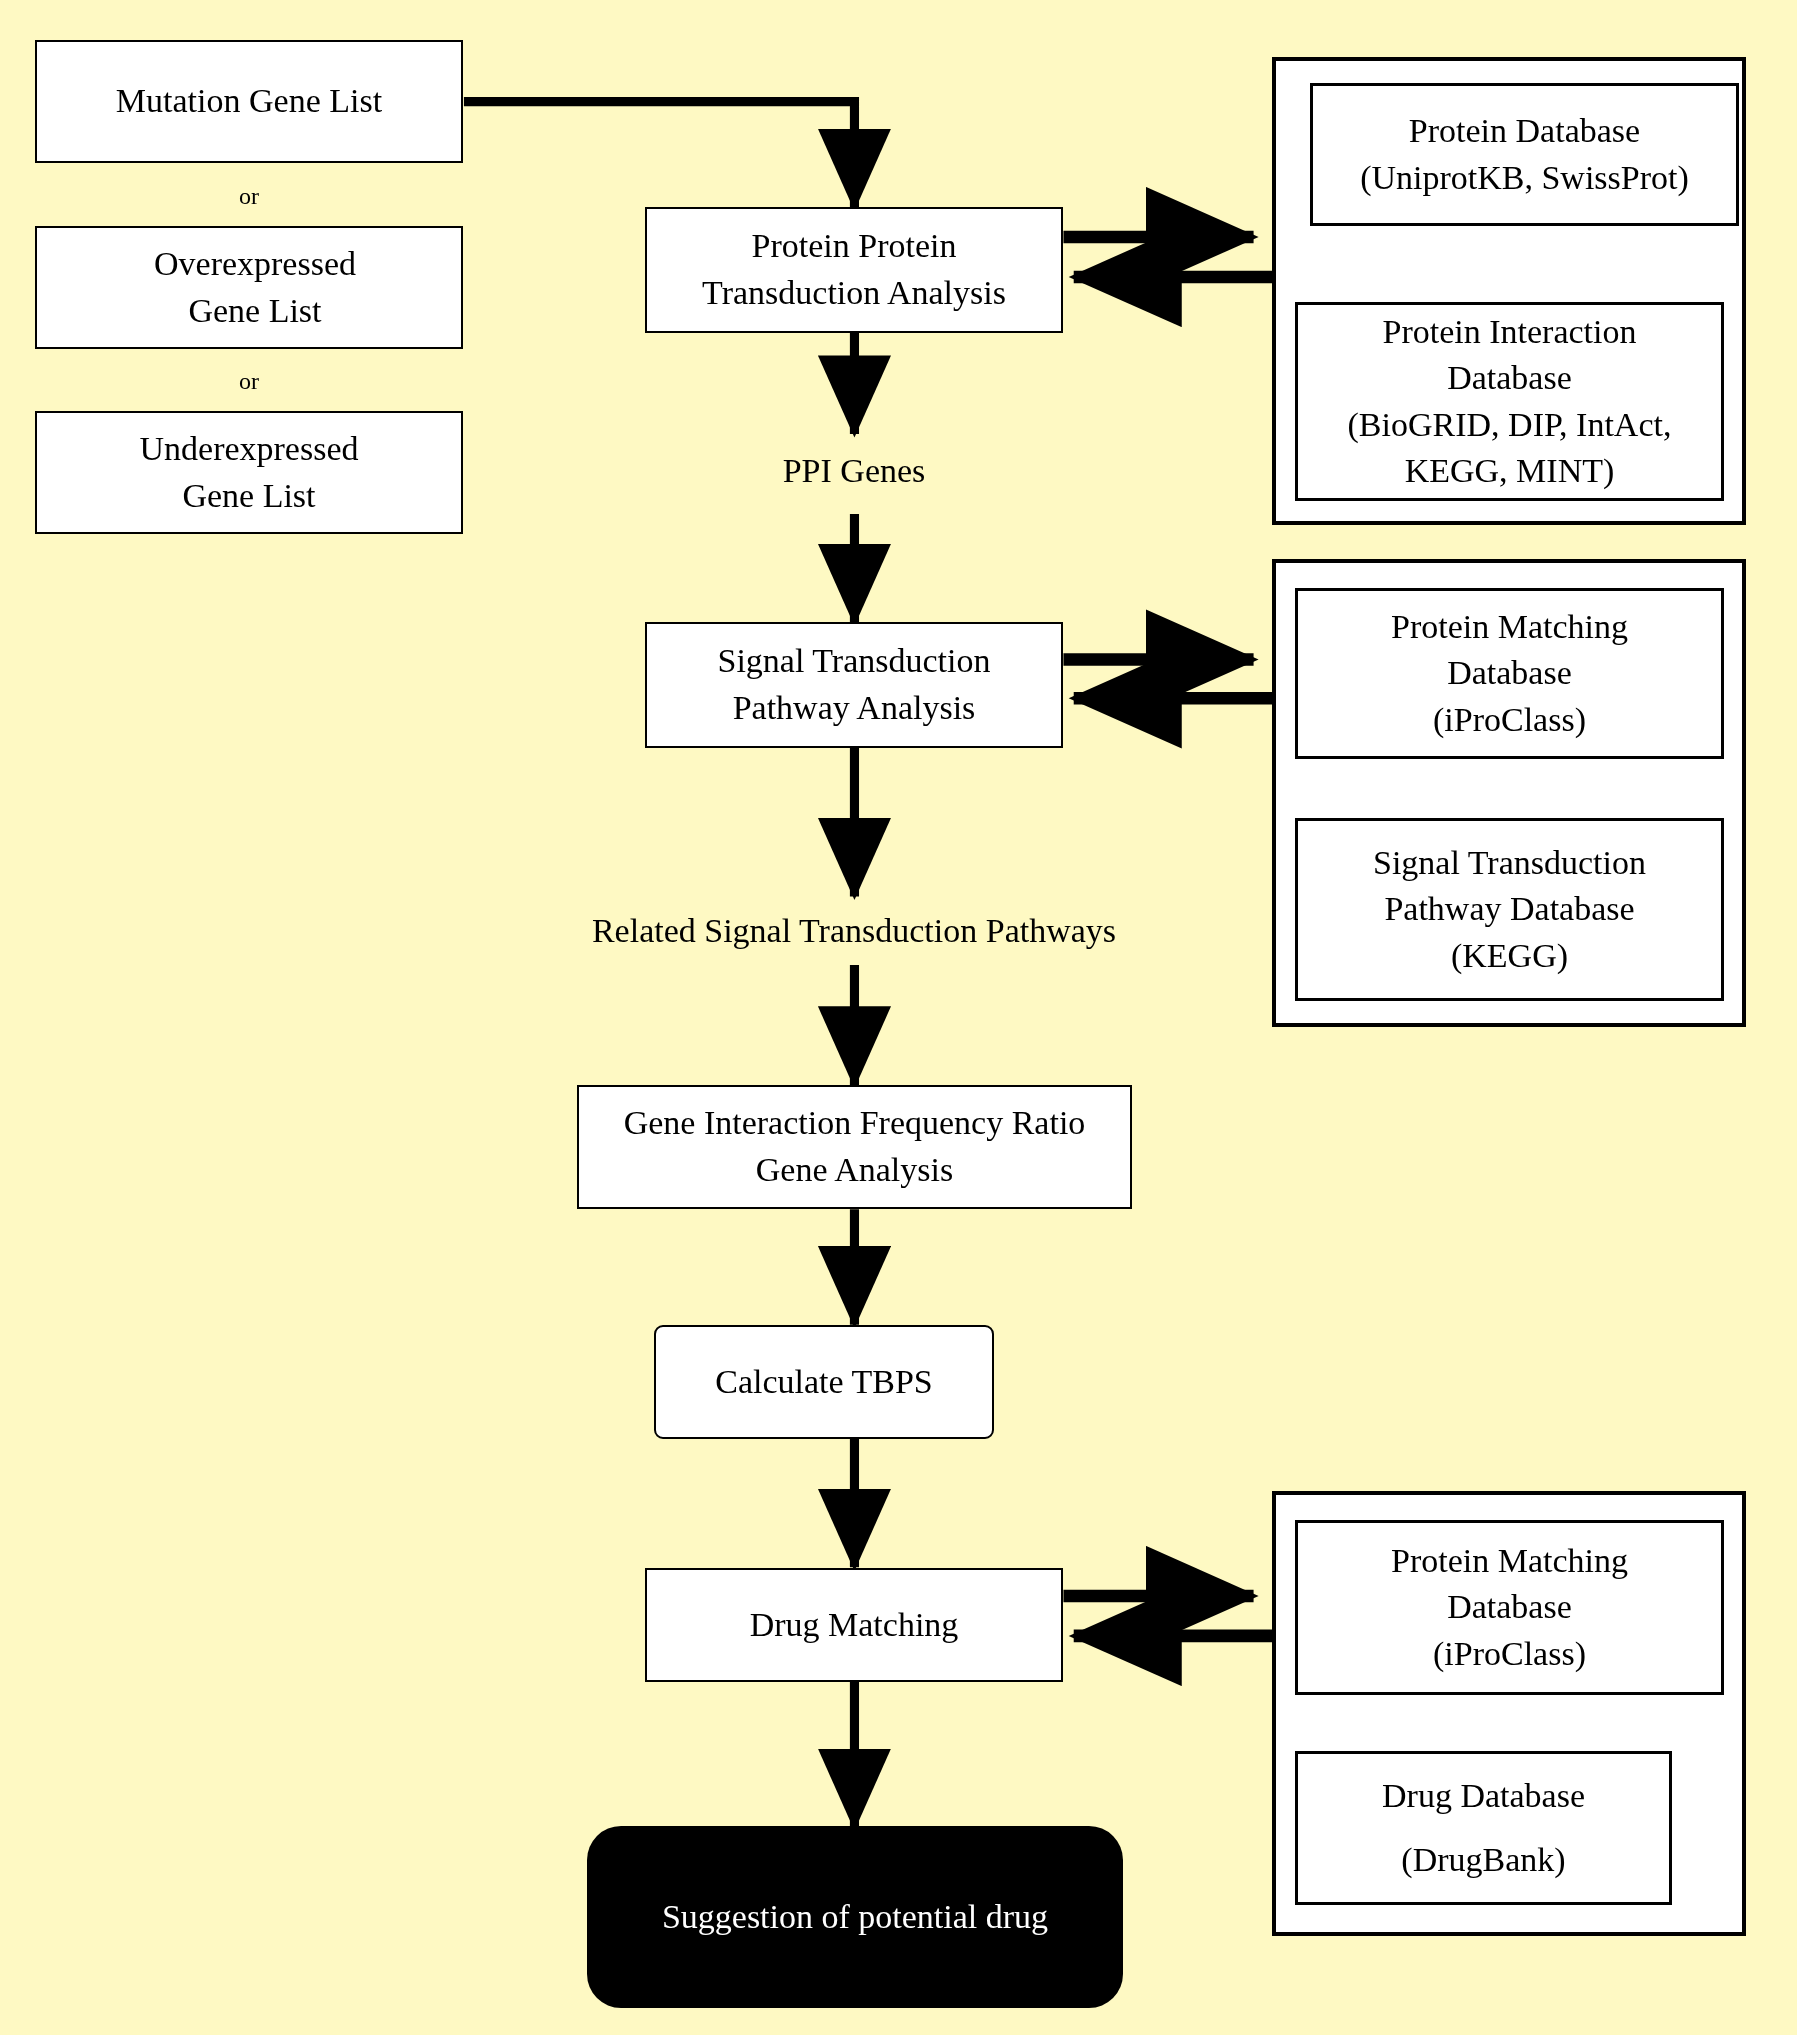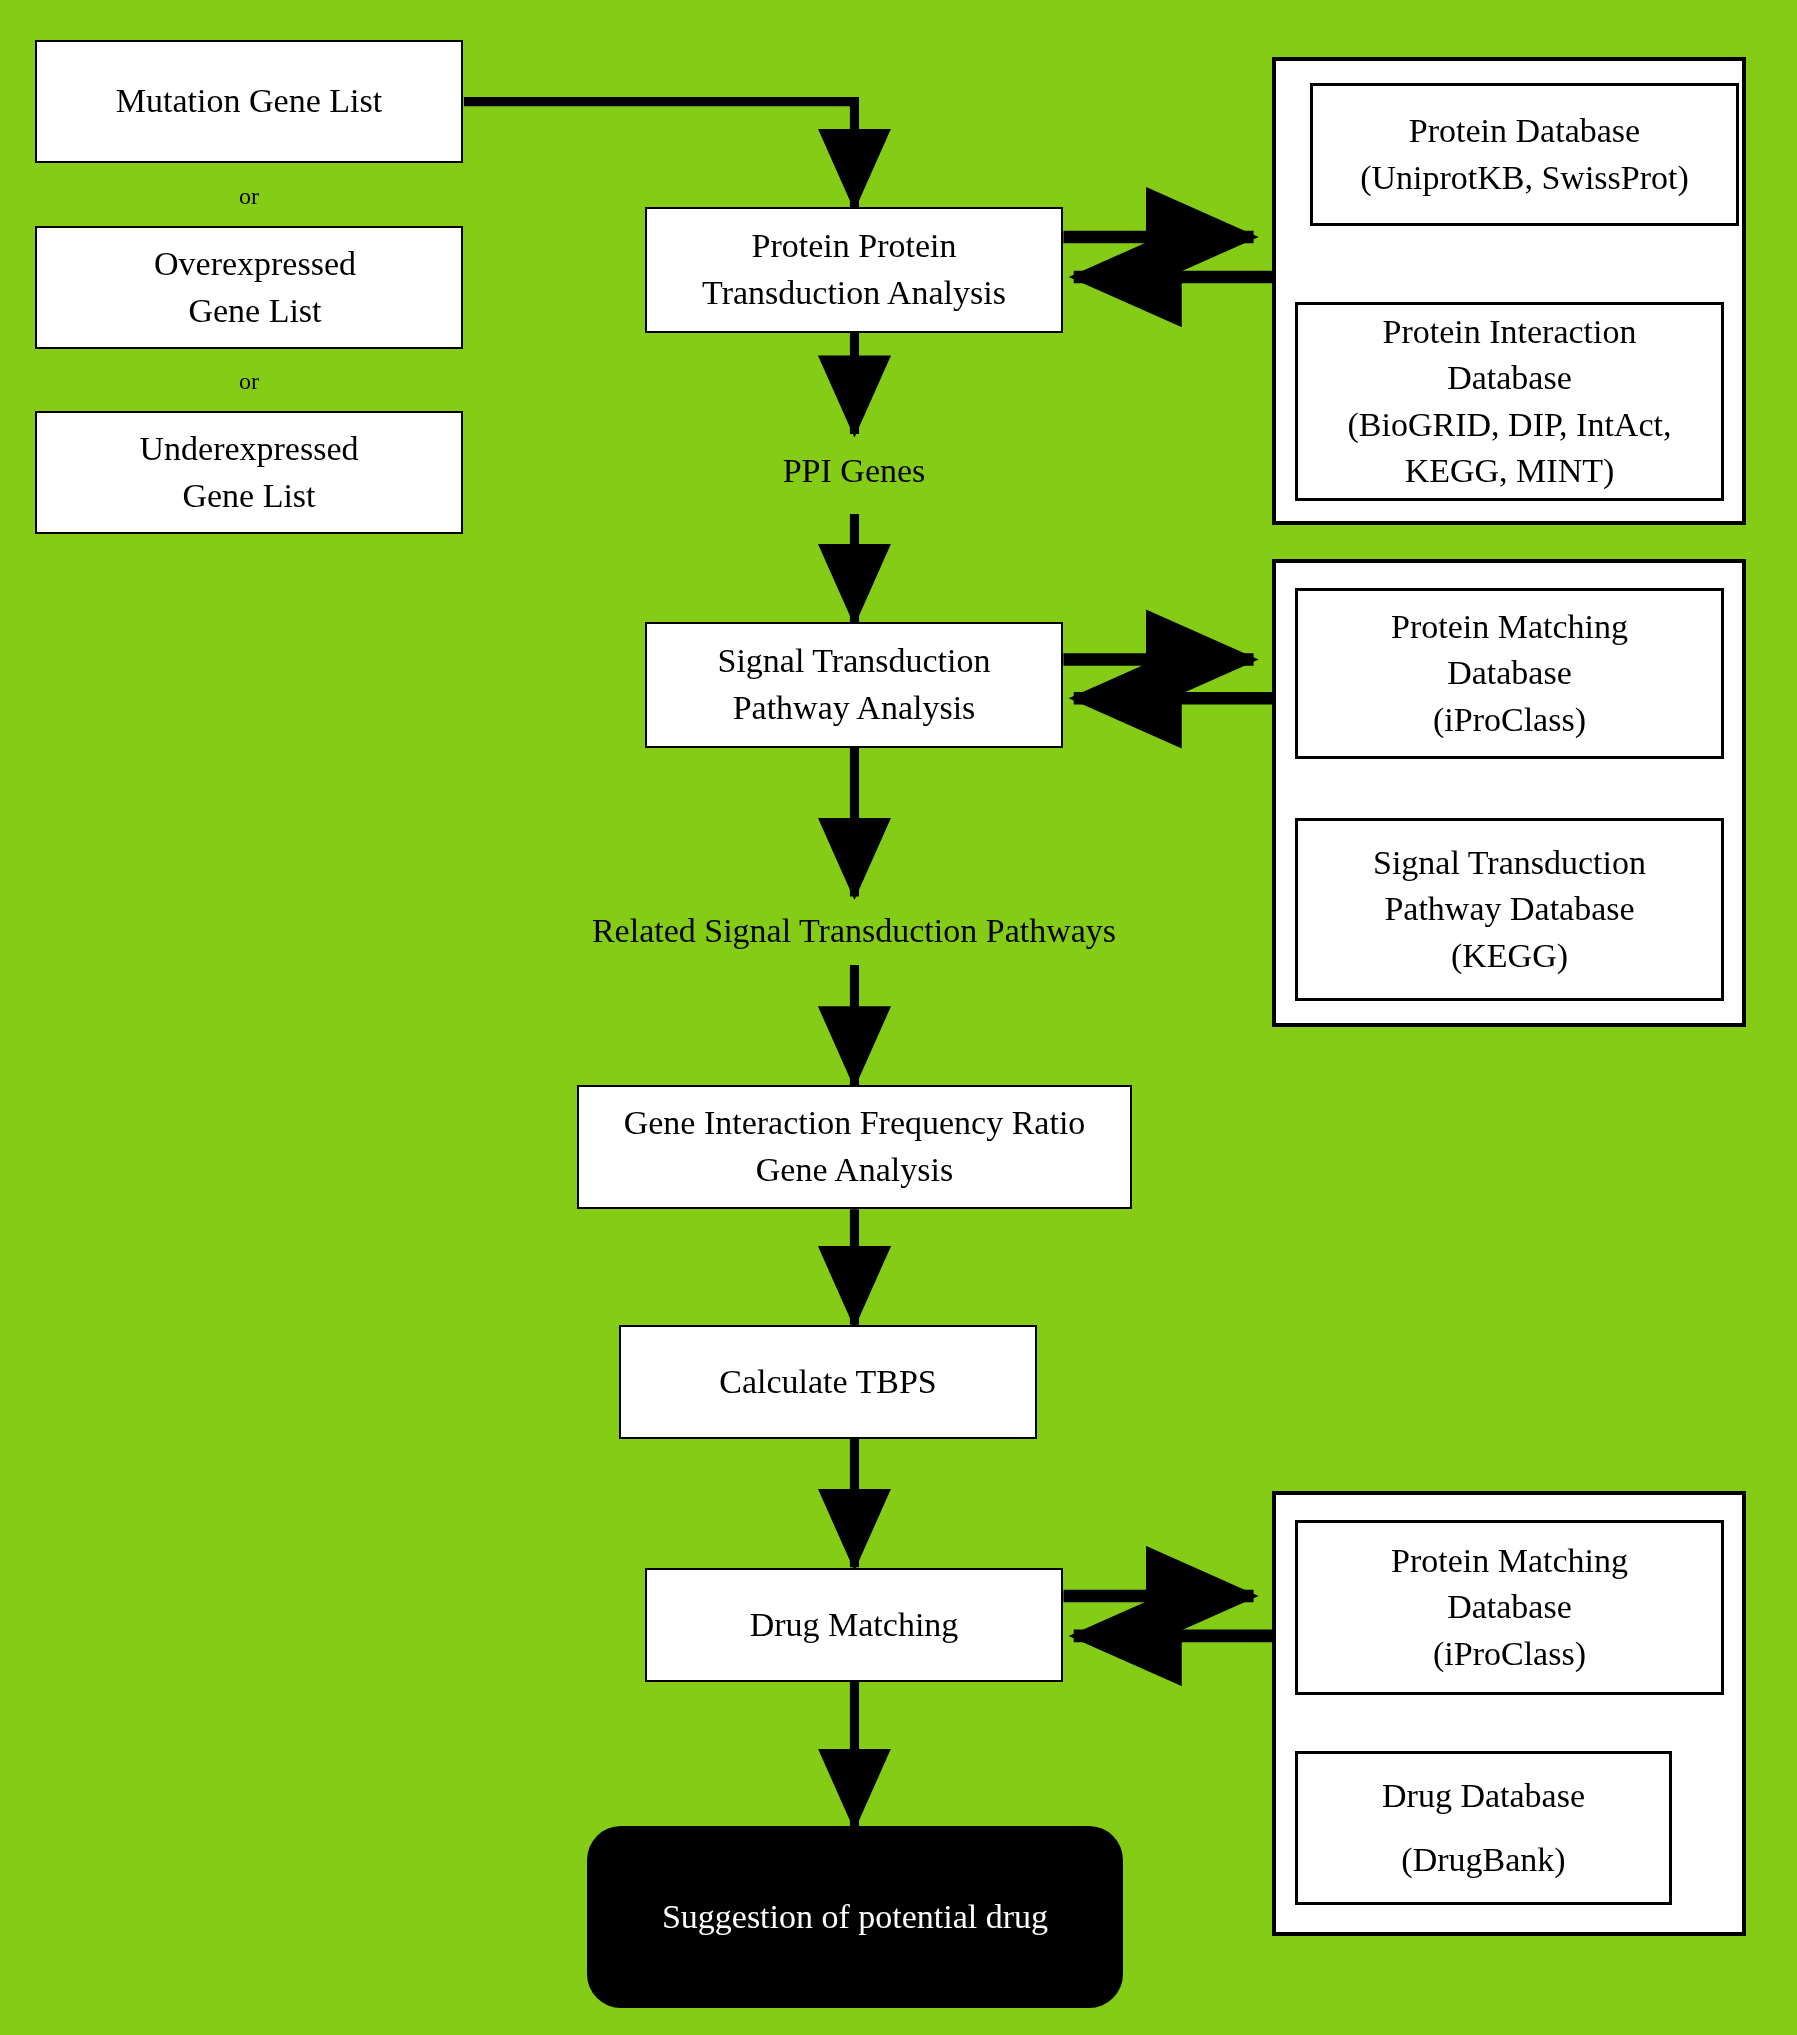--- a/index.html
+++ b/index.html
@@ -4,21 +4,21 @@
 <style>
   html, body {
     margin: 0;
     padding: 0;
     background: #ffffff;
   }
   #canvas {
     position: relative;
     width: 1798px;
     height: 2035px;
-    background: #84cc16;
+    background: #fef9c3;
     font-family: "Liberation Serif", "DejaVu Serif", serif;
     overflow: hidden;
   }
   svg.edges {
     position: absolute;
     left: 0;
     top: 0;
     width: 1798px;
     height: 2035px;
     pointer-events: none;
@@ -206,21 +206,21 @@
     <span class="ln">Pathway Analysis</span>
   </div>
 
   <div class="free-label" style="left:531px; top:911px; width:646px;">Related Signal Transduction Pathways</div>
 
   <div class="node" style="left:577px; top:1085px; width:555px; height:124px;">
     <span class="ln">Gene Interaction Frequency Ratio</span>
     <span class="ln">Gene Analysis</span>
   </div>
 
-  <div class="node" style="left:619px; top:1325px; width:418px; height:114px;">
+  <div class="node" style="left:654px; top:1325px; width:340px; height:114px;border-radius:9px;">
     <span class="ln">Calculate TBPS</span>
   </div>
 
   <div class="node" style="left:645px; top:1568px; width:418px; height:114px;">
     <span class="ln">Drug Matching</span>
   </div>
 
   <div class="terminal" style="left:587px; top:1826px; width:536px; height:182px;">
     <span class="ln">Suggestion of potential drug</span>
   </div>

